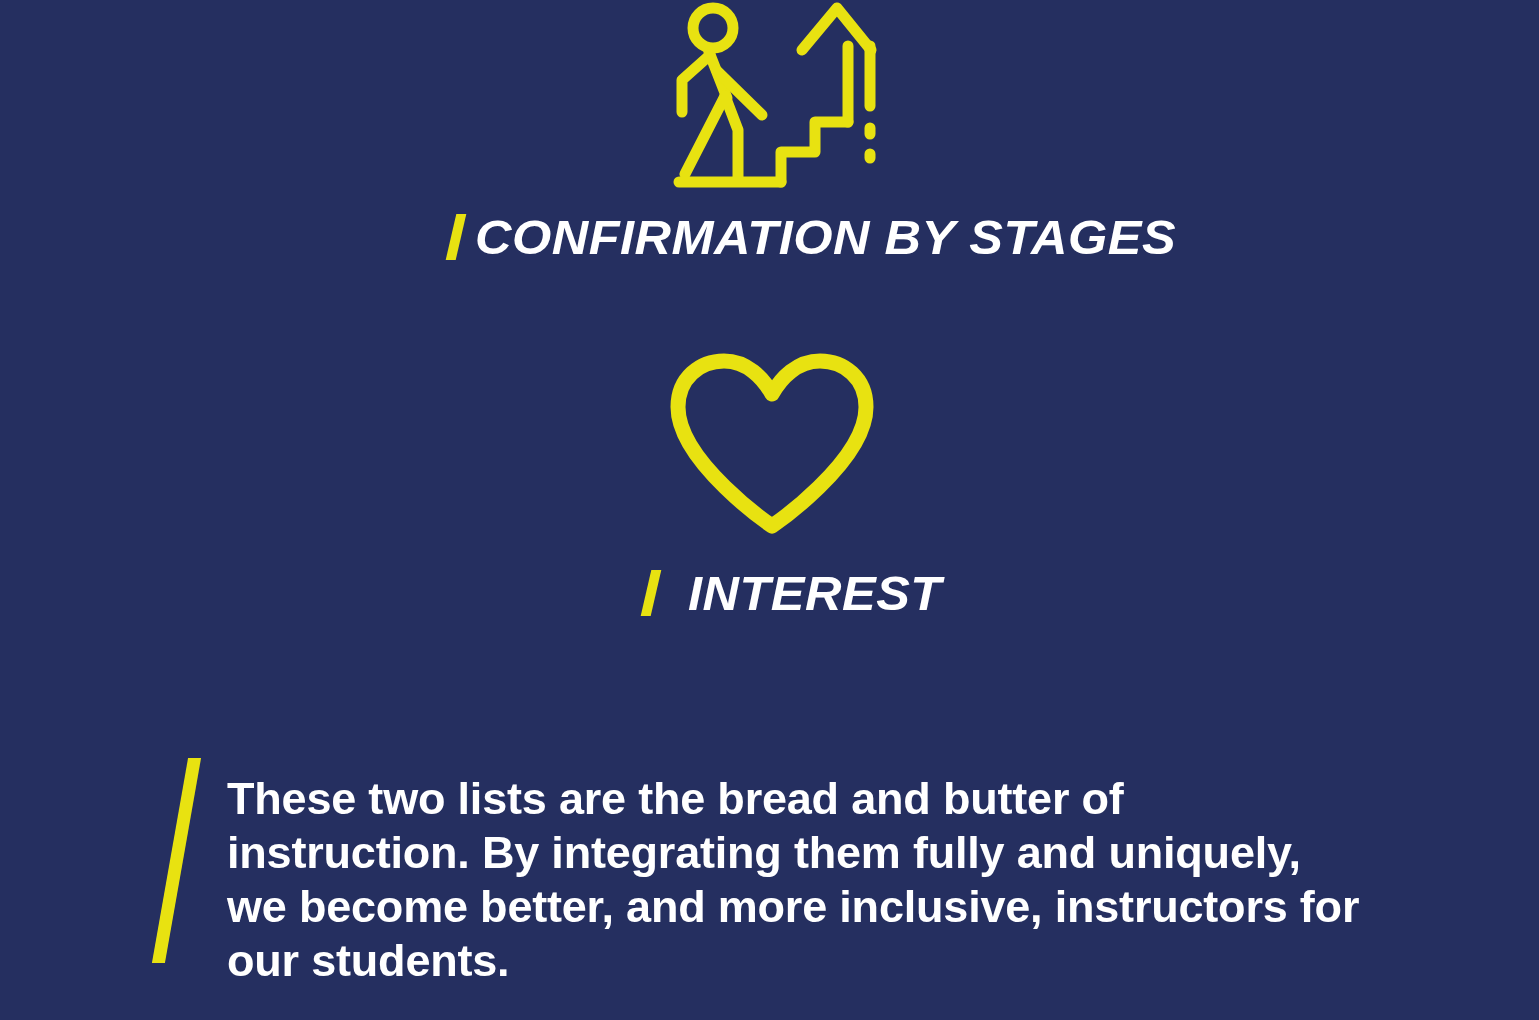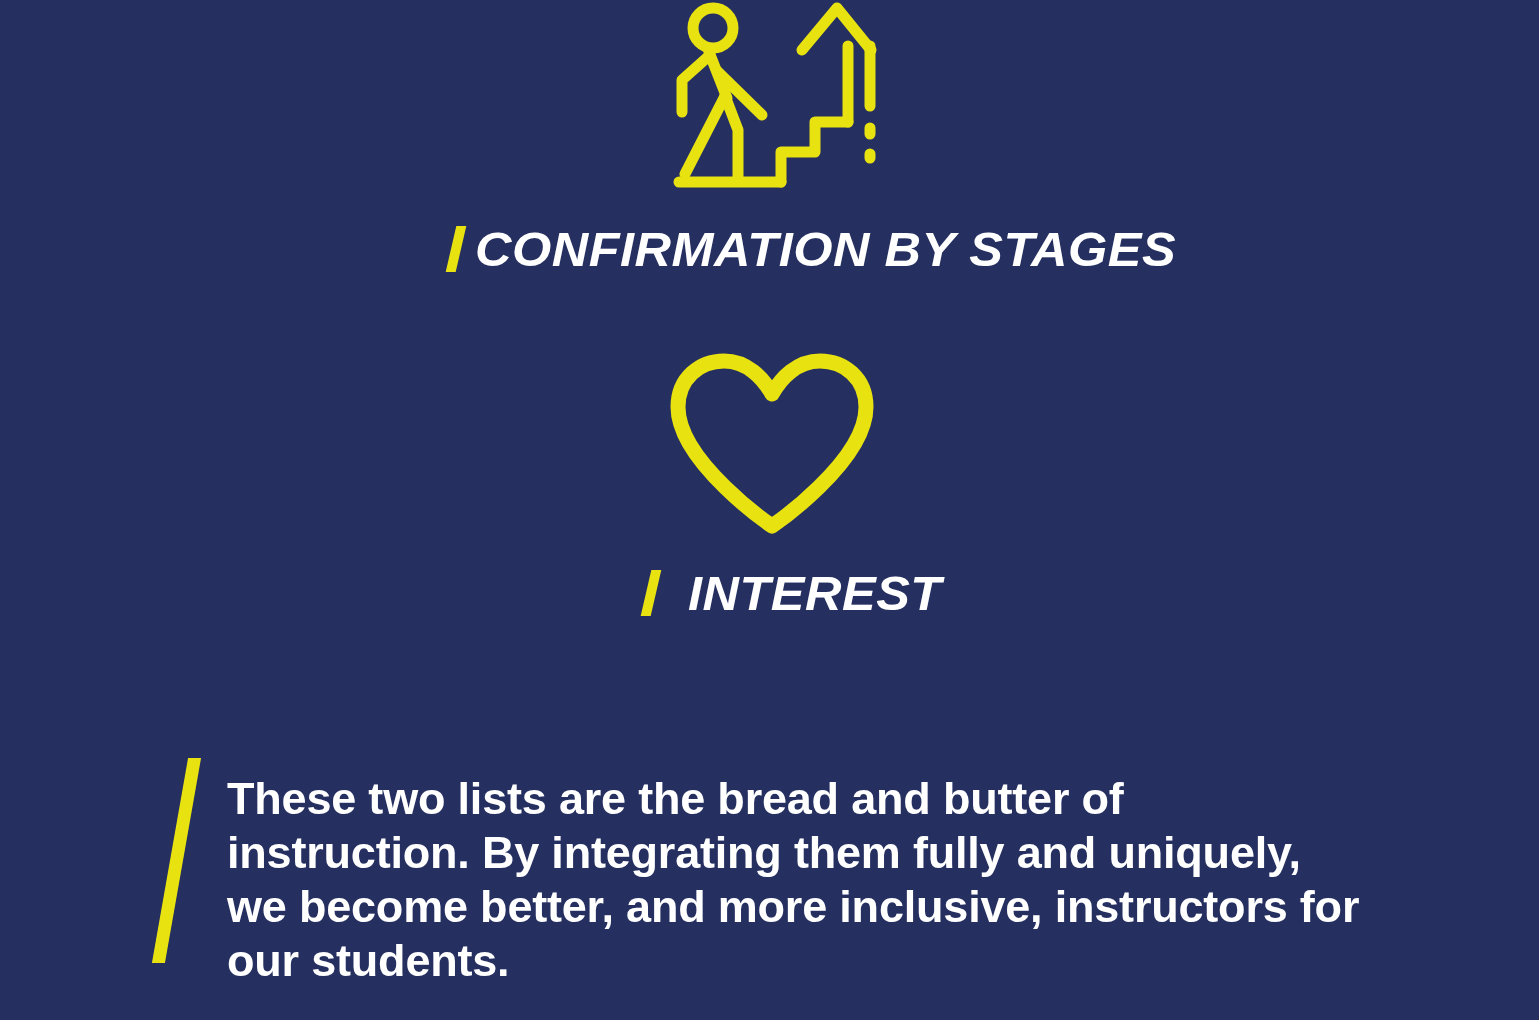--- a/index.html
+++ b/index.html
@@ -40,21 +40,21 @@
   
   .heading-row {
     position: absolute;
     display: flex;
     align-items: center;
     gap: 14px;
     white-space: nowrap;
   }
   .heading-row.h-stages {
     left: 451px;
-    top: 224px;
+    top: 212px;
   }
   .heading-row.h-interest {
     left: 646px;
     top: 568px;
     gap: 32px;
   }
   .slash-small {
     display: inline-block;
     width: 10px;
     height: 46px;

